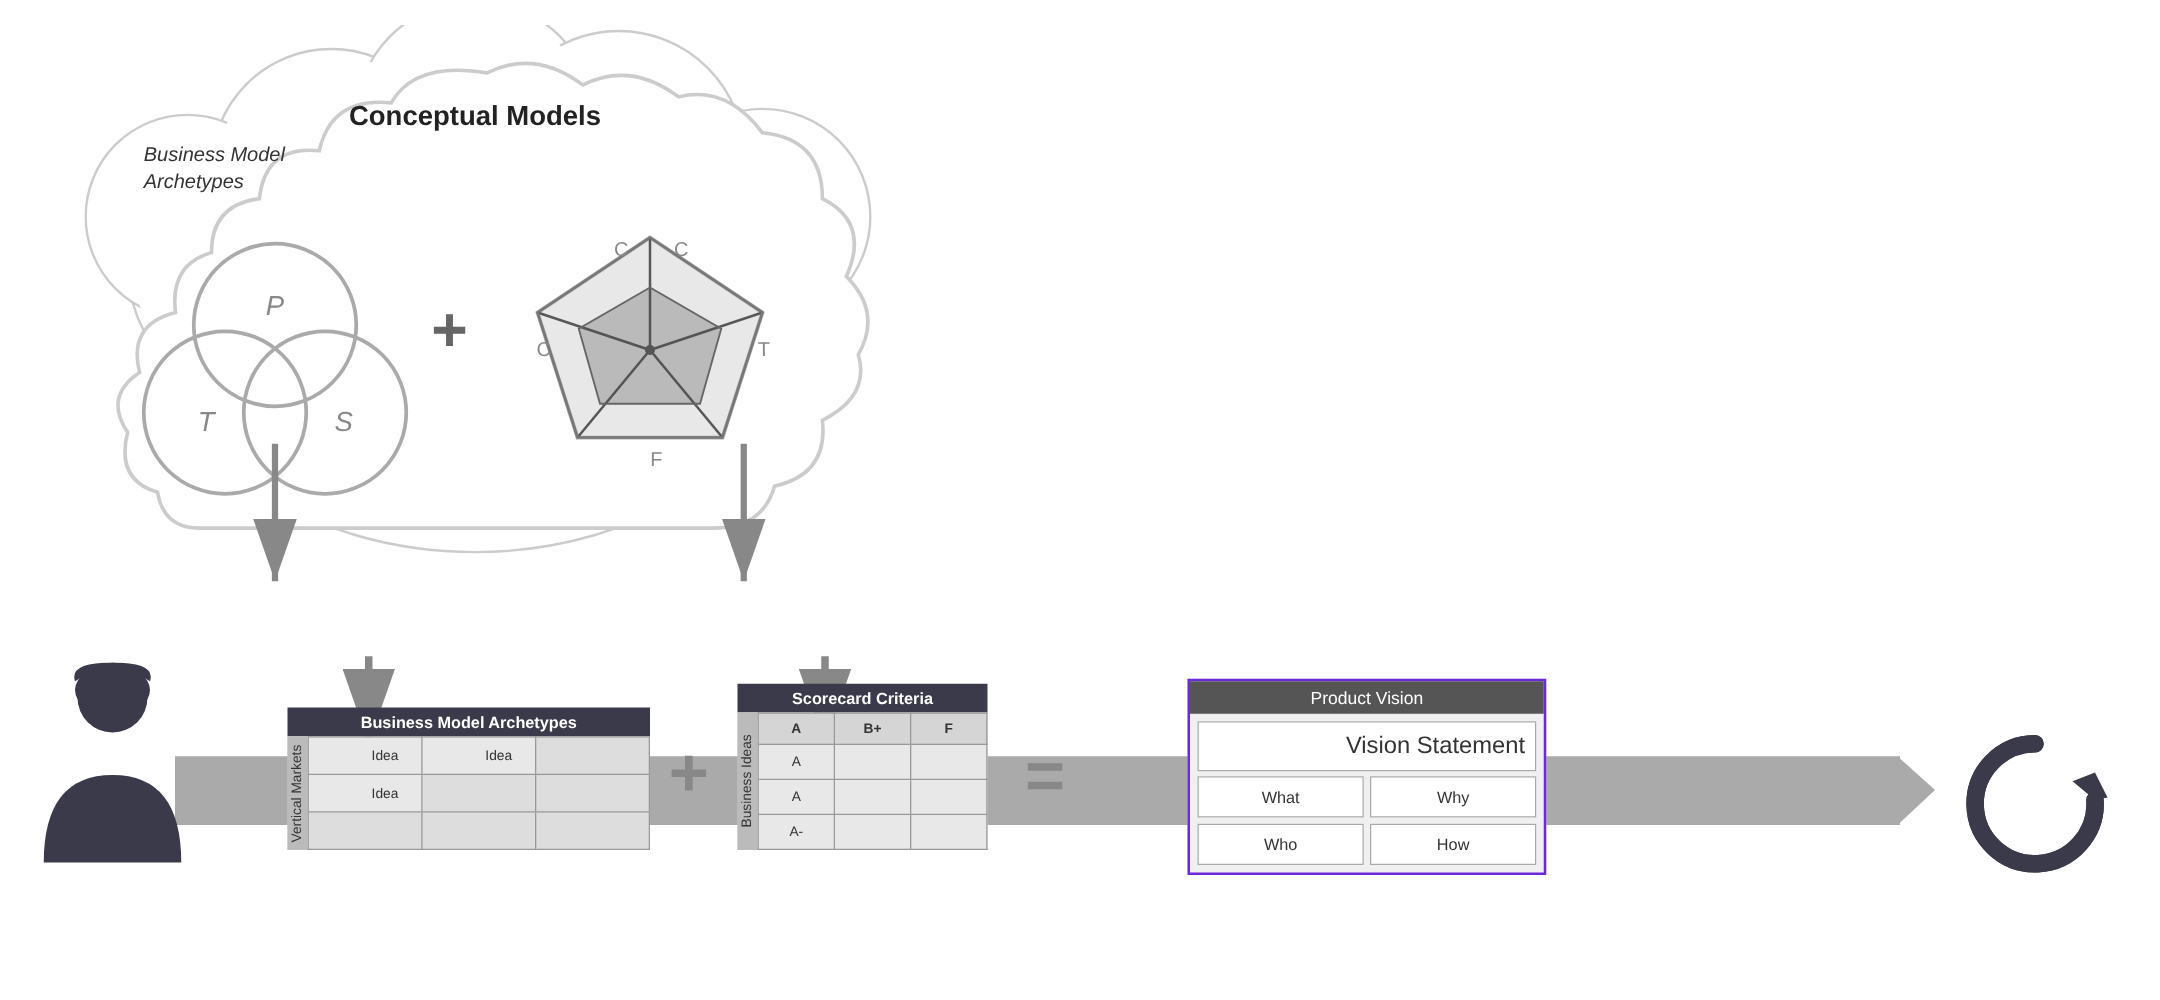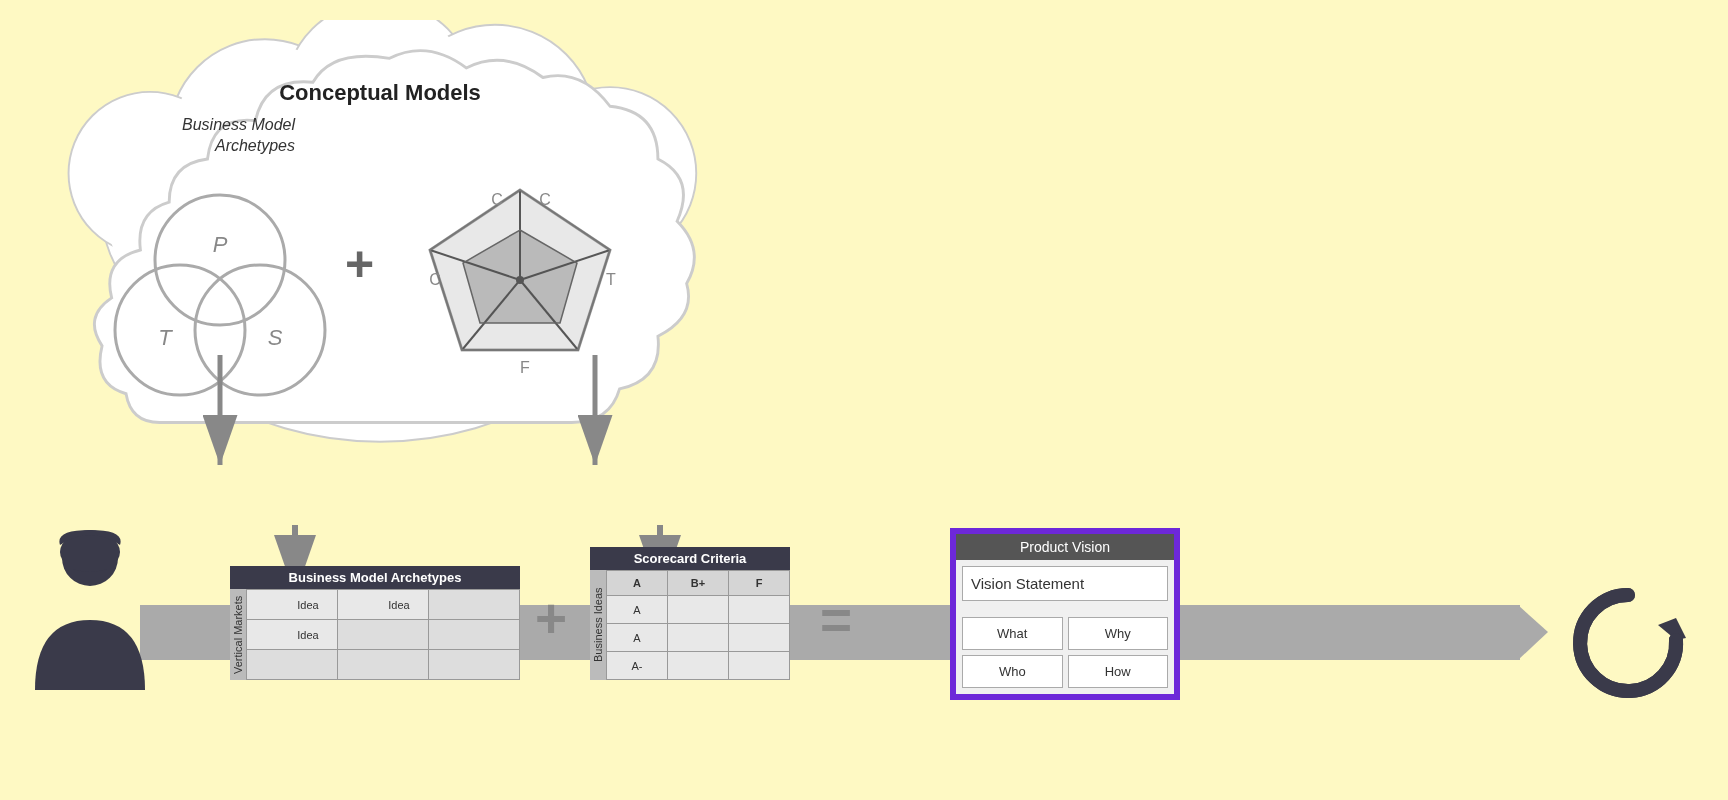--- a/index.html
+++ b/index.html
@@ -9,21 +9,21 @@
       background: #000;
       overflow: hidden;
       font-family: Arial, sans-serif;
       position: relative;
     }
 
     .main-canvas {
       width: 1728px;
       height: 800px;
       position: relative;
-      background: #fef9c3;
+      background: #ffffff;
     }
 
     
     .cloud-container {
       position: absolute;
       top: 20px;
       left: 60px;
       width: 640px;
       height: 460px;
     }
@@ -172,49 +172,49 @@
       text-align: center;
       background: #e8e8e8;
       color: #333;
     }
 
     
     .pv-box {
       position: absolute;
       bottom: 100px;
       left: 950px;
-      width: 230px;
-      border: 6px solid #6d28d9;
+      width: 287px;
+      border: 2px solid #6d28d9;
       background: #f0f0f0;
     }
 
     .pv-header {
       background: #555;
       color: #fff;
       text-align: center;
       font-size: 14px;
       padding: 5px 8px;
       font-weight: normal;
     }
 
     .pv-vision-statement {
       background: #fff;
       border: 1px solid #aaa;
-      text-align: left;
-      font-size: 15px;
+      text-align: right;
+      font-size: 19px;
       color: #333;
       padding: 8px;
       margin: 6px 6px 0 6px;
     }
 
     .pv-grid {
       display: grid;
       grid-template-columns: 1fr 1fr;
       gap: 5px;
-      padding: 16px 6px 6px 6px;
+      padding: 4px 6px 6px 6px;
     }
 
     .pv-cell {
       background: #fff;
       border: 1px solid #aaa;
       text-align: center;
       font-size: 13px;
       color: #333;
       padding: 8px 4px;
     }
@@ -262,21 +262,21 @@
         <circle cx="440" cy="110" r="100" fill="white" stroke="none"></circle>
         <circle cx="560" cy="160" r="85" fill="white" stroke="none"></circle>
         <circle cx="80" cy="160" r="80" fill="white" stroke="none"></circle>
 
         <path d="M 90,420 Q 60,420 55,390 Q 20,380 30,340 Q 10,310 40,290 Q 30,250 70,240 Q 65,200 100,190 Q 100,150 140,145 Q 145,100 190,105 Q 200,60 250,65 Q 270,30 330,40 Q 370,20 410,50 Q 450,30 490,60 Q 530,50 560,90 Q 610,95 610,145 Q 650,165 630,210 Q 660,240 640,275 Q 650,310 610,330 Q 615,375 570,385 Q 560,420 520,420 Z" fill="white" stroke="#ccc" stroke-width="3"></path>
       </g>
     </svg>
 
     <div class="cloud-title">Conceptual Models</div>
 
-    <div class="venn-label" style="top:95px; left:55px; font-style:italic; font-size:16px; color:#333; text-align:right; width:180px; position:absolute; line-height:1.3;">
+    <div class="venn-label" style="top:95px; left:55px; font-style:italic; font-size:16px; color:#333; text-align:left; width:180px; position:absolute; line-height:1.3;">
       <span style="white-space:pre-line;">Business Model
 Archetypes</span>
     </div>
 
 
     <svg style="position:absolute; top:160px; left:45px;" width="230" height="220" viewBox="0 0 230 220" xmlns="http://www.w3.org/2000/svg">
 
       <circle cx="115" cy="80" r="65" fill="none" stroke="#aaa" stroke-width="3"></circle>
       <circle cx="75" cy="150" r="65" fill="none" stroke="#aaa" stroke-width="3"></circle>
       <circle cx="155" cy="150" r="65" fill="none" stroke="#aaa" stroke-width="3"></circle>

